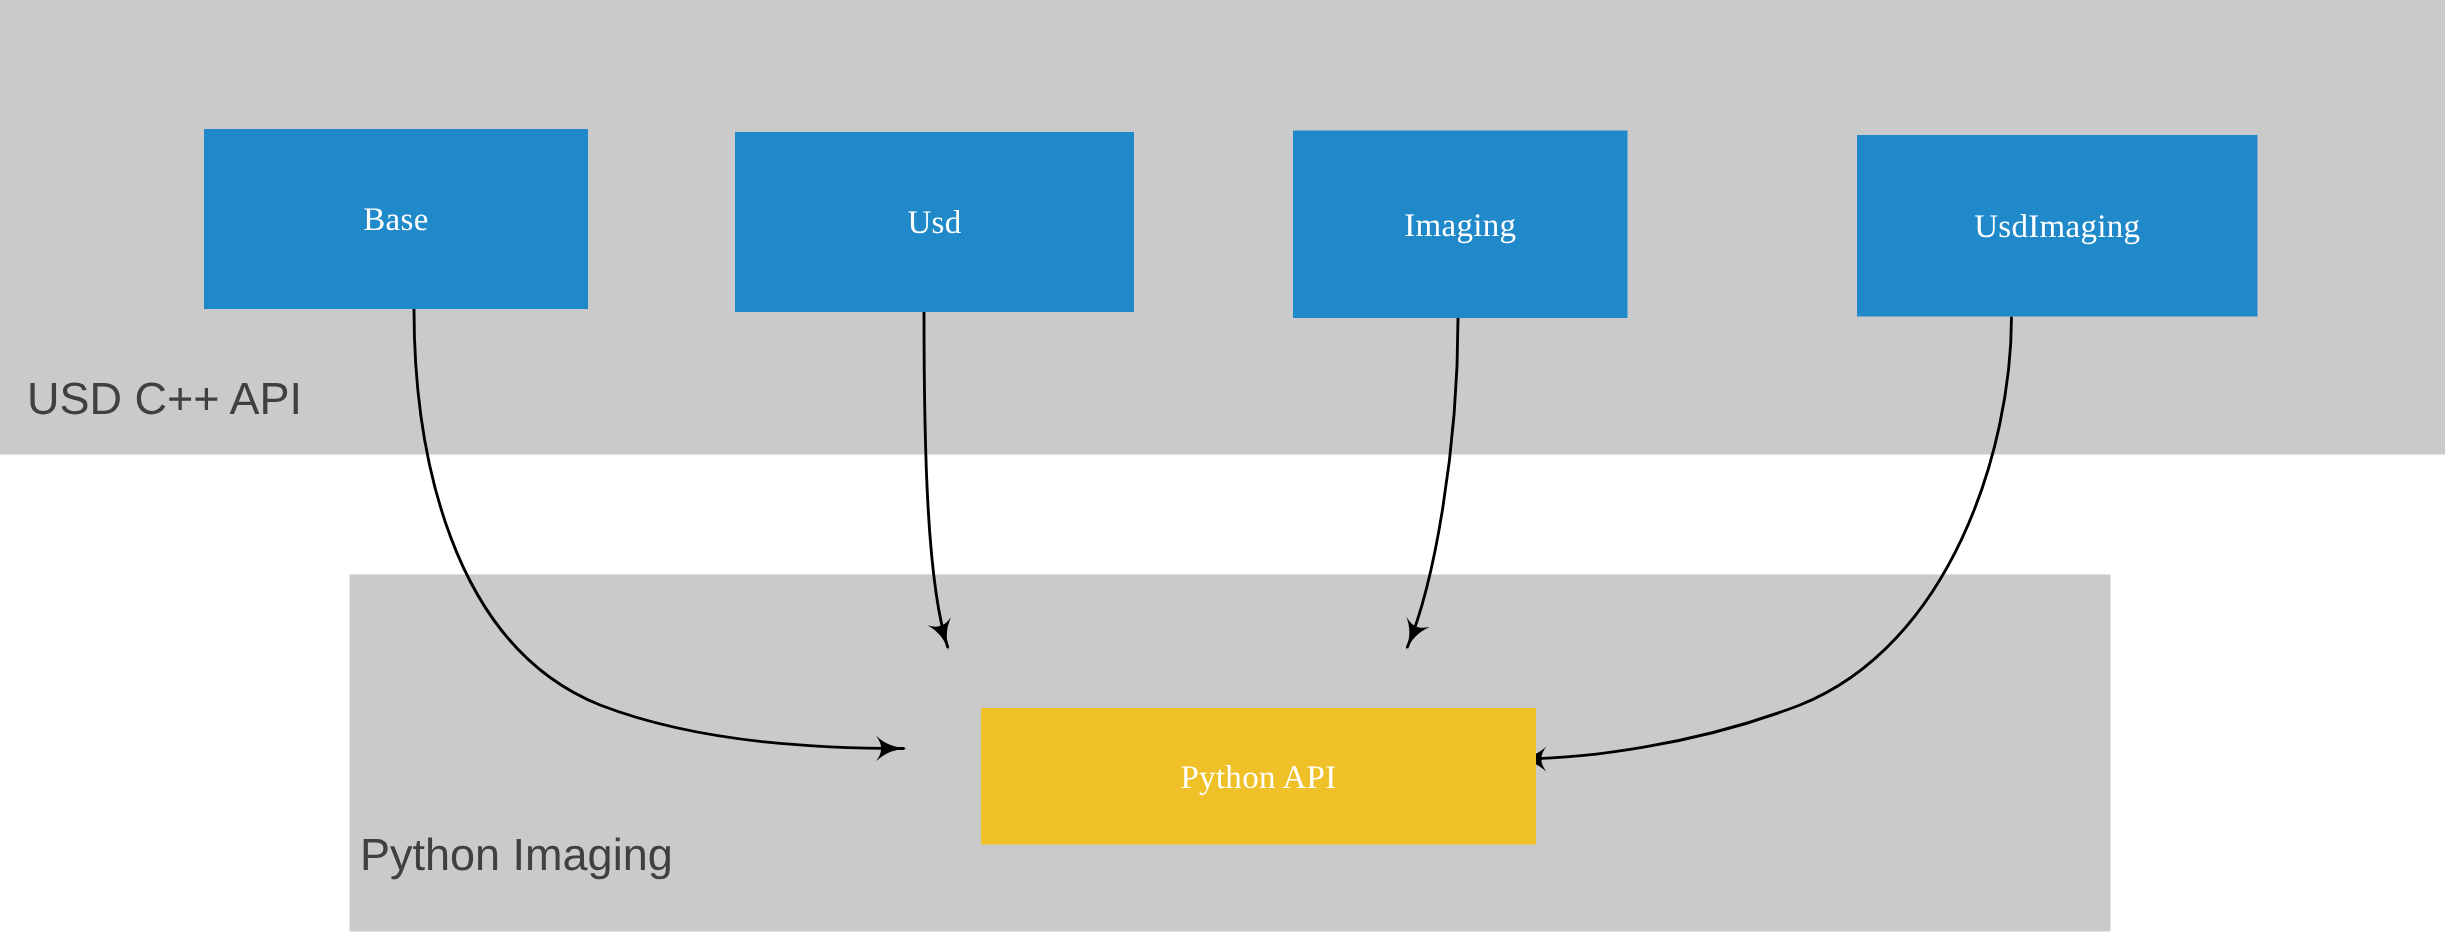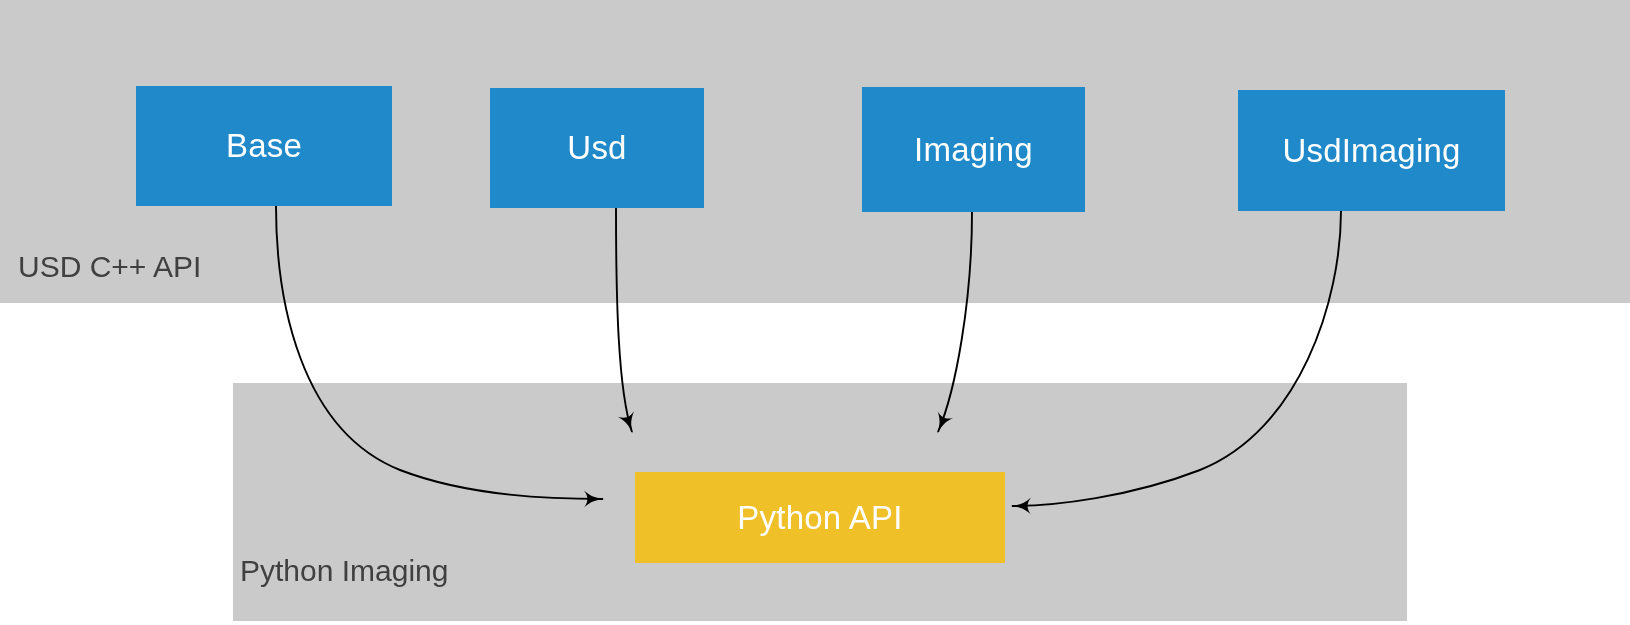--- a/index.html
+++ b/index.html
@@ -53,36 +53,36 @@
   }
   .node {
     position: absolute;
     display: flex;
     align-items: center;
     justify-content: center;
     box-sizing: border-box;
   }
   .node-label {
     color: #ffffff;
-    font-size: 33px;
-    font-family: Liberation Sans, sans-serif;
+    font-size: 22px;
+    font-family: Liberation Serif, serif;
     white-space: nowrap;
     letter-spacing: 0.2px;
   }
   .node-cpp {
     background: #2089ca;
   }
   .node-python {
     background: #efc028;
   }
   #node-base      { left: 136px;  top: 86px;  width: 256px; height: 120px; }
-  #node-usd       { left: 490px;  top: 88px;  width: 214px; height: 120px; text-align: center; }
+  #node-usd       { left: 490px;  top: 88px;  width: 266px; height: 120px; text-align: center; }
   #node-imaging   { left: 862px;  top: 87px;  width: 223px; height: 125px; }
   #node-usdimaging{ left: 1238px; top: 90px;  width: 267px; height: 121px; }
-  #node-pythonapi { left: 635px;  top: 472px; width: 370px; height: 91px; }
+  #node-pythonapi { left: 654px;  top: 472px; width: 370px; height: 91px; }
   #edges {
     position: absolute;
     left: 0;
     top: 0;
     width: 1630px;
     height: 625px;
     pointer-events: none;
   }
 </style>
 </head>

